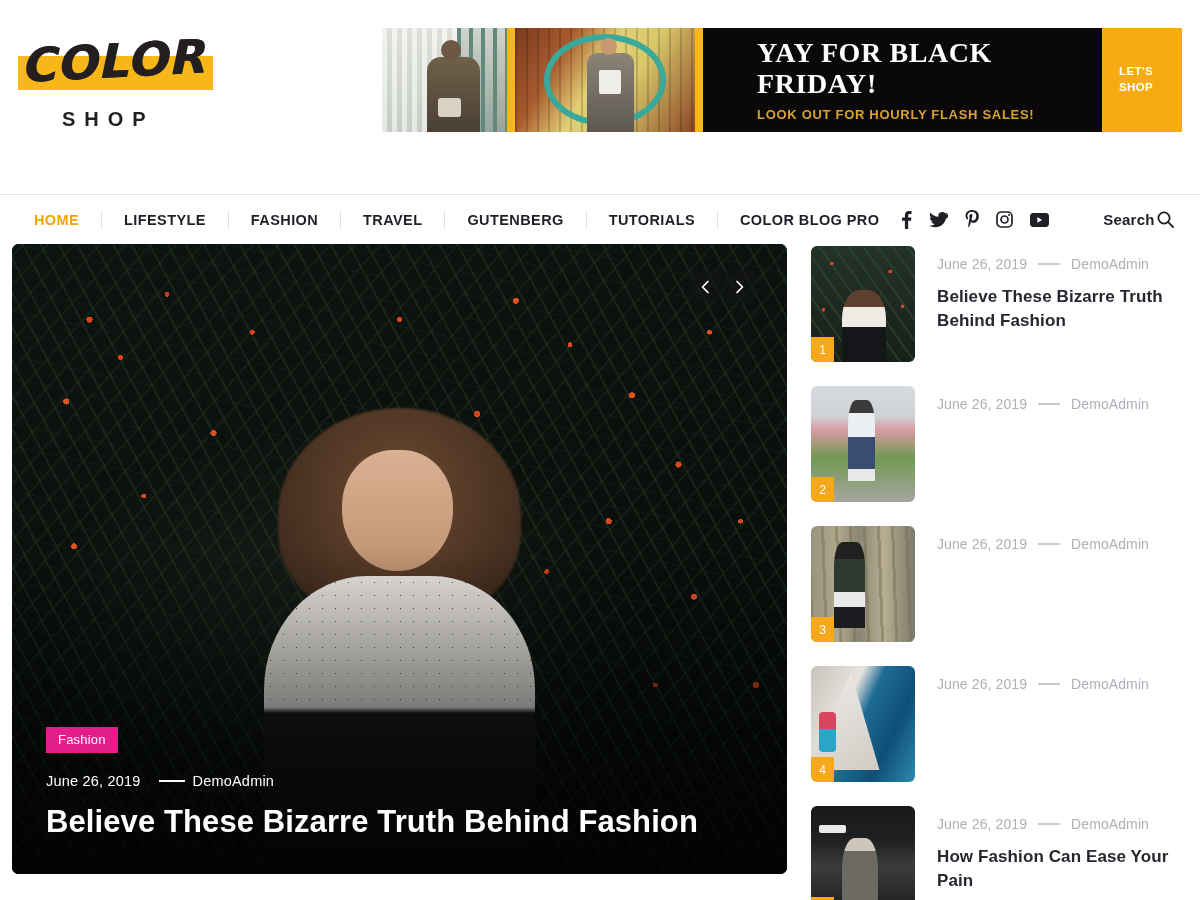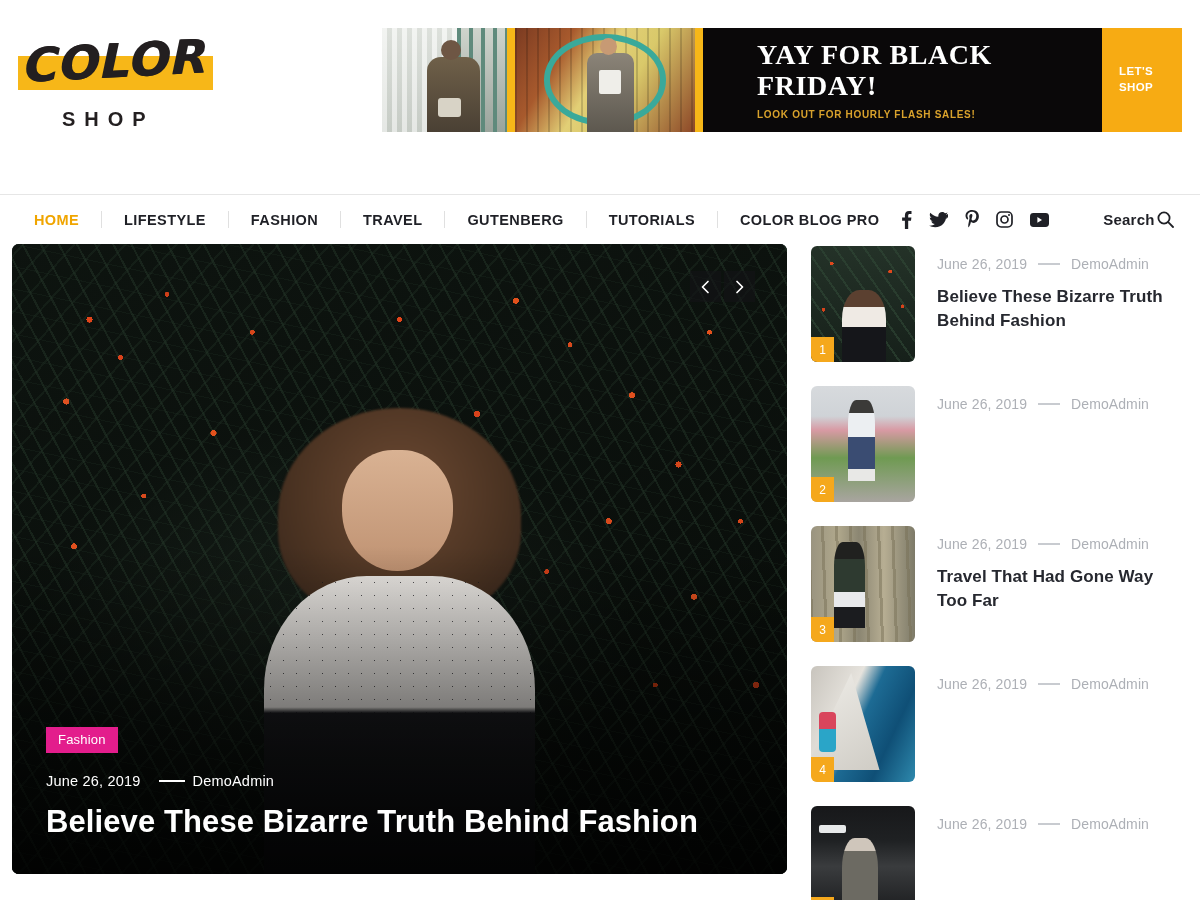--- a/index.html
+++ b/index.html
@@ -88,21 +88,21 @@
     font-family: "Liberation Serif", serif;
     font-size: 28px;
     font-weight: 700;
     color: #ffffff;
     letter-spacing: 0.6px;
     line-height: 1.1;
   }
   .promo-sub {
     margin-top: 7px;
     font-family: "Liberation Sans", sans-serif;
-    font-size: 10px;
+    font-size: 13px;
     font-weight: 700;
     color: #d9a22c;
     letter-spacing: 0.7px;
   }
   .promo-cta {
     width: 80px;
     background: #f7ab13;
     display: flex;
     flex-direction: column;
     justify-content: center;
@@ -707,21 +707,20 @@
       <div class="pop-thumb">
         <div class="th3"></div>
         <span class="pop-rank">3</span>
       </div>
       <div class="pop-body">
         <div class="pop-meta">
           <span>June 26, 2019</span>
           <span class="dash"></span>
           <span>DemoAdmin</span>
         </div>
-        <div class="pop-title">Travel That Had Gone Way Too Far</div>
       </div>
     </div>
 
     <div class="pop-item">
       <div class="pop-thumb">
         <div class="th4"></div>
         <span class="pop-rank">4</span>
       </div>
       <div class="pop-body">
         <div class="pop-meta">
@@ -736,17 +735,18 @@
       <div class="pop-thumb">
         <div class="th5"></div>
         <span class="pop-rank">5</span>
       </div>
       <div class="pop-body">
         <div class="pop-meta">
           <span>June 26, 2019</span>
           <span class="dash"></span>
           <span>DemoAdmin</span>
         </div>
+        <div class="pop-title">How Fashion Can Ease Your Pain</div>
       </div>
     </div>
 
   </div>
 </div>
 
 </body></html>

